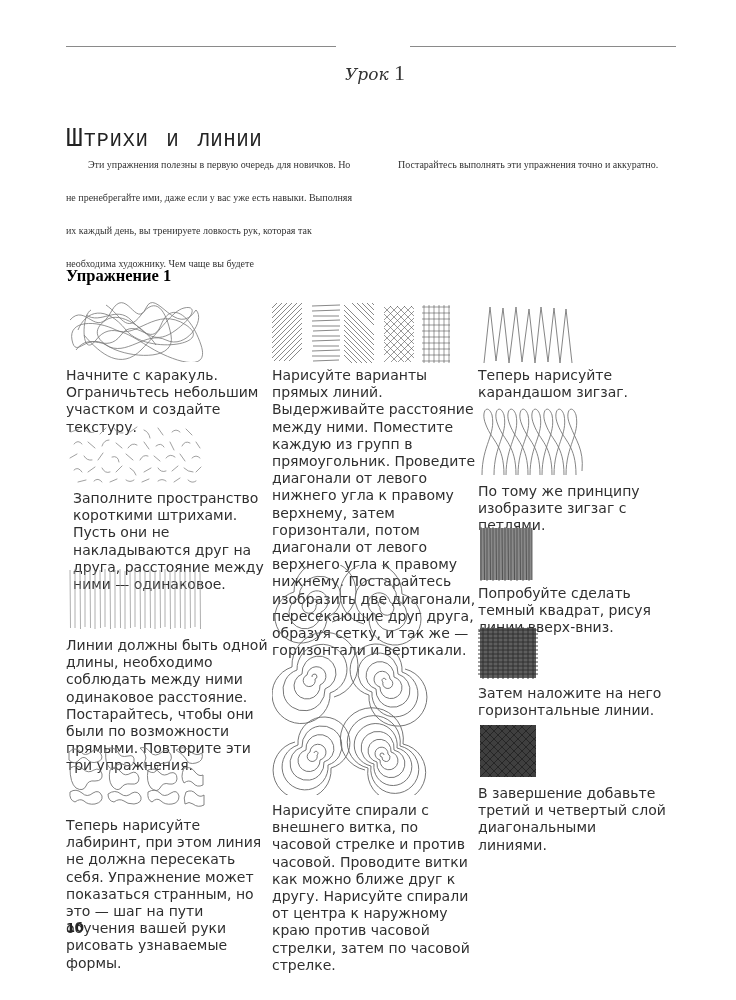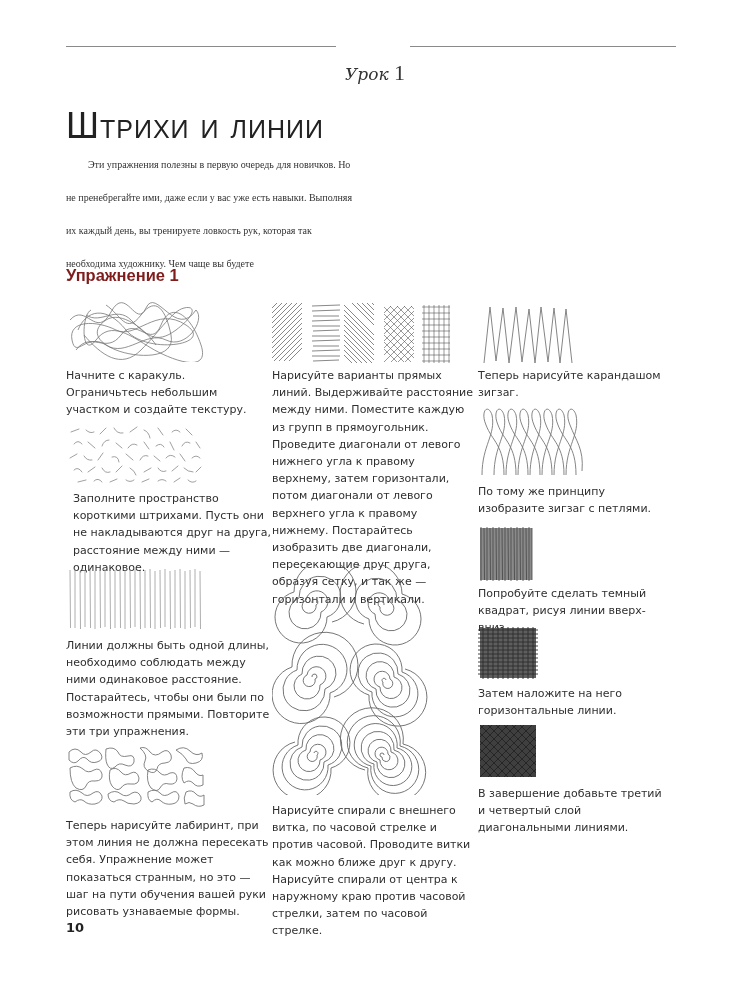--- a/index.html
+++ b/index.html
@@ -7,39 +7,39 @@
     width: 736px; height: 1000px; background: #ffffff; position: relative; overflow: hidden;
     color: #2a2a2a;
   }
   .header-rule { position: absolute; top: 46px; height: 1px; background: #8a8a8a; }
   .lesson-label {
     position: absolute; top: 28px; left: 345px; width: 60px;
     font-family: "DejaVu Serif", serif; font-style: italic; font-size: 17px; color: #333; margin-top: 32px;
   }
   .lesson-label .num { font-style: normal; font-size: 22px; font-family: "Liberation Serif", serif; }
   .title {
-    position: absolute; top: 105px; left: 66px;
-    font-family: Liberation Sans, sans-serif; font-size: 36px; letter-spacing: 1px; color: #222;
+    position: absolute; top: 123px; left: 66px;
+    font-family: Liberation Mono, monospace; font-size: 28px; letter-spacing: 1px; color: #222;
     font-variant: small-caps;
   }
   .intro {
     position: absolute; top: 148px; width: 296px;
     font-family: "Liberation Serif", serif; font-size: 10px; line-height: 33px; color: #333;
   }
   .intro p { margin: 0; text-indent: 22px; }
   .intro.col1 { left: 66px; }
   .intro.col2 { left: 376px; }
   .intro.col2 p.cont { text-indent: 0; }
   .section-title {
     position: absolute; top: 266px; left: 66px;
-    font-family: Liberation Sans, sans-serif; font-weight: bold; font-size: 16.5px; color: #7f1d1d;
+    font-family: Liberation Serif, serif; font-weight: bold; font-size: 16.5px; color: #000000;
   }
   .fig { position: absolute; }
   .caption {
-    position: absolute; font-family: "DejaVu Sans", sans-serif; font-size: 11px;
+    position: absolute; font-family: "DejaVu Sans", sans-serif; font-size: 14px;
     line-height: 17.2px; color: #2f2f2f; margin: 0;
   }
   .page-num {
     position: absolute; top: 920px; left: 66px;
     font-family: "DejaVu Sans", sans-serif; font-weight: bold; font-size: 13px; color: #222;
   }
   svg { display: block; }
 </style>
 </head>
 <body>
@@ -50,20 +50,21 @@
   <span class="num">1</span>
 </div>
 <div class="header-rule" style="left:410px;width:266px;"></div>
 
 <div class="title">Штрихи и линии</div>
 
 <div class="intro col1">
   <p>Эти упражнения полезны в первую очередь для новичков. Но не пренебрегайте ими, даже если у вас уже есть навыки. Выполняя их каждый день, вы тренируете ловкость рук, которая так необходима художнику. Чем чаще вы будете</p>
 </div>
 <div class="intro col2">
+  <p>Постарайтесь выполнять эти упражнения точно и аккуратно.</p>
 </div>
 
 <div class="section-title">Упражнение 1</div>
 
 <div class="fig" style="left:66px;top:300px;">
   <svg width="140" height="62" viewBox="0 0 140 62">
     <g fill="none" stroke="#777" stroke-width="0.8">
       <path d="M4 20 C20 2, 30 40, 45 12 S70 30, 80 8 S110 40, 130 10 C140 20, 120 50, 100 40 S60 58, 40 45 S10 60, 6 40 S30 20, 50 30 S90 5, 120 25 S80 55, 60 30 S20 10, 12 30"></path>
       <path d="M10 50 C25 30, 40 55, 55 35 S85 50, 95 25 S125 15, 135 45 S105 60, 85 48 S45 20, 30 40 S15 15, 25 10"></path>
       <path d="M20 15 C35 25, 50 5, 65 20 S90 45, 110 30 S130 5, 118 8 S95 30, 75 50 S35 55, 18 35"></path>

